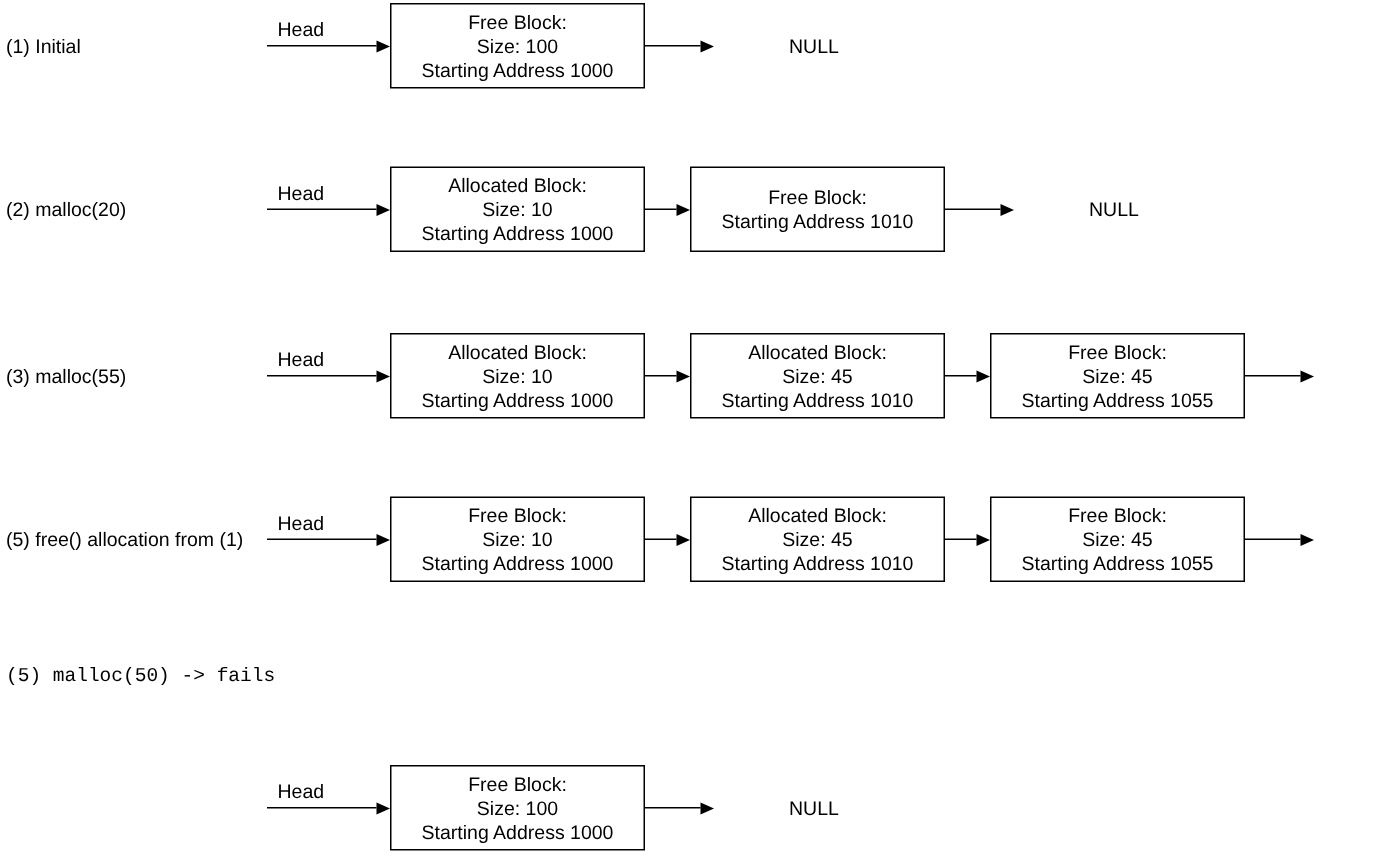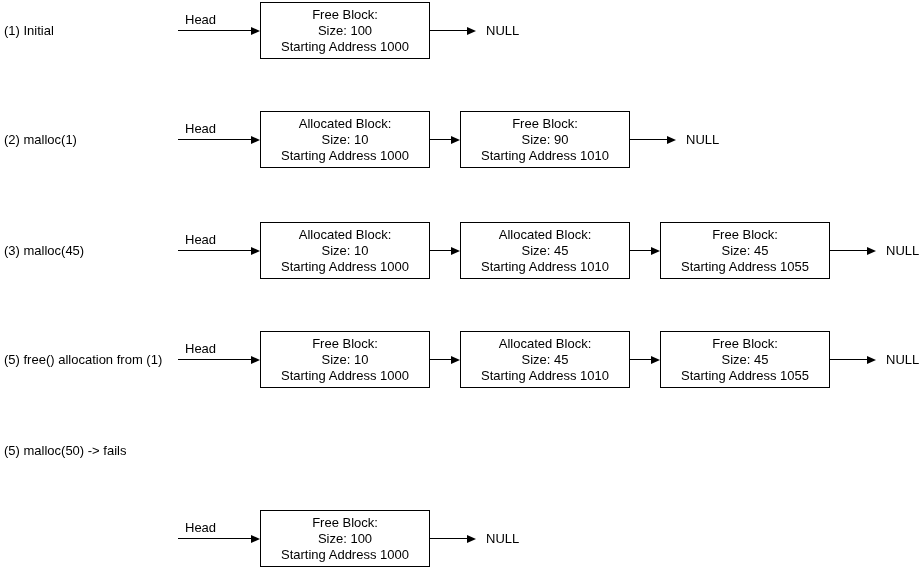--- a/index.html
+++ b/index.html
@@ -67,20 +67,21 @@
     line-height: 16px;
   }
   .mem-box .box-line {
     width: 100%;
     white-space: nowrap;
   }
   .null-label {
     position: absolute;
     white-space: nowrap;
     line-height: 16px;
+    margin-left: 40px;
   }
 </style>
 </head>
 <body>
 
 <div class="canvas" id="canvas">
     <div class="diagram-row">
       <div class="row-label" style="left: 4px; top: 23px; text-align: right;">(1) Initial</div>
       <div class="head-label" style="left: 185px; top: 12px;">Head</div>
       <div class="arrow" style="left: 178px; top: 26px; width: 82px;">
@@ -92,48 +93,47 @@
         <div class="box-line">Size: 100</div>
         <div class="box-line">Starting Address 1000</div>
       </div>
       <div class="arrow" style="left: 430px; top: 26px; width: 46px;">
         <div class="arrow-line" style="width: 37px;"></div>
         <div class="arrow-head"></div>
       </div>
       <div class="null-label" style="left: 486px; top: 23px;">NULL</div>
     </div>
     <div class="diagram-row">
-      <div class="row-label" style="left: 4px; top: 132px;">(2) malloc(1)</div>
+      <div class="row-label" style="left: 4px; top: 132px;">(2) malloc(20)</div>
       <div class="head-label" style="left: 185px; top: 121px;">Head</div>
       <div class="arrow" style="left: 178px; top: 135px; width: 82px;">
         <div class="arrow-line" style="width: 73px;"></div>
         <div class="arrow-head"></div>
       </div>
       <div class="mem-box" style="left: 260px; top: 111px; width: 170px; height: 57px;">
         <div class="box-line">Allocated Block:</div>
         <div class="box-line">Size: 10</div>
         <div class="box-line">Starting Address 1000</div>
       </div>
       <div class="arrow" style="left: 430px; top: 135px; width: 30px;">
         <div class="arrow-line" style="width: 21px;"></div>
         <div class="arrow-head"></div>
       </div>
       <div class="mem-box" style="left: 460px; top: 111px; width: 170px; height: 57px;">
         <div class="box-line">Free Block:</div>
-        <div class="box-line">Size: 90</div>
         <div class="box-line">Starting Address 1010</div>
       </div>
       <div class="arrow" style="left: 630px; top: 135px; width: 46px;">
         <div class="arrow-line" style="width: 37px;"></div>
         <div class="arrow-head"></div>
       </div>
       <div class="null-label" style="left: 686px; top: 132px;">NULL</div>
     </div>
     <div class="diagram-row">
-      <div class="row-label" style="left: 4px; top: 243px;">(3) malloc(45)</div>
+      <div class="row-label" style="left: 4px; top: 243px;">(3) malloc(55)</div>
       <div class="head-label" style="left: 185px; top: 232px;">Head</div>
       <div class="arrow" style="left: 178px; top: 246px; width: 82px;">
         <div class="arrow-line" style="width: 73px;"></div>
         <div class="arrow-head"></div>
       </div>
       <div class="mem-box" style="left: 260px; top: 222px; width: 170px; height: 57px;">
         <div class="box-line">Allocated Block:</div>
         <div class="box-line">Size: 10</div>
         <div class="box-line">Starting Address 1000</div>
       </div>
@@ -191,21 +191,21 @@
         <div class="box-line">Size: 45</div>
         <div class="box-line">Starting Address 1055</div>
       </div>
       <div class="arrow" style="left: 830px; top: 355px; width: 46px;">
         <div class="arrow-line" style="width: 37px;"></div>
         <div class="arrow-head"></div>
       </div>
       <div class="null-label" style="left: 886px; top: 352px;">NULL</div>
     </div>
     <div class="diagram-row">
-      <div class="row-label" style="left: 4px; top: 443px;">(5) malloc(50) -&gt; fails</div>
+      <div class="row-label" style="left: 4px; top: 443px; font-family: Liberation Mono, monospace;">(5) malloc(50) -&gt; fails</div>
     </div>
     <div class="diagram-row">
       <div class="head-label" style="left: 185px; top: 520px;">Head</div>
       <div class="arrow" style="left: 178px; top: 534px; width: 82px;">
         <div class="arrow-line" style="width: 73px;"></div>
         <div class="arrow-head"></div>
       </div>
       <div class="mem-box" style="left: 260px; top: 510px; width: 170px; height: 57px;">
         <div class="box-line">Free Block:</div>
         <div class="box-line">Size: 100</div>

